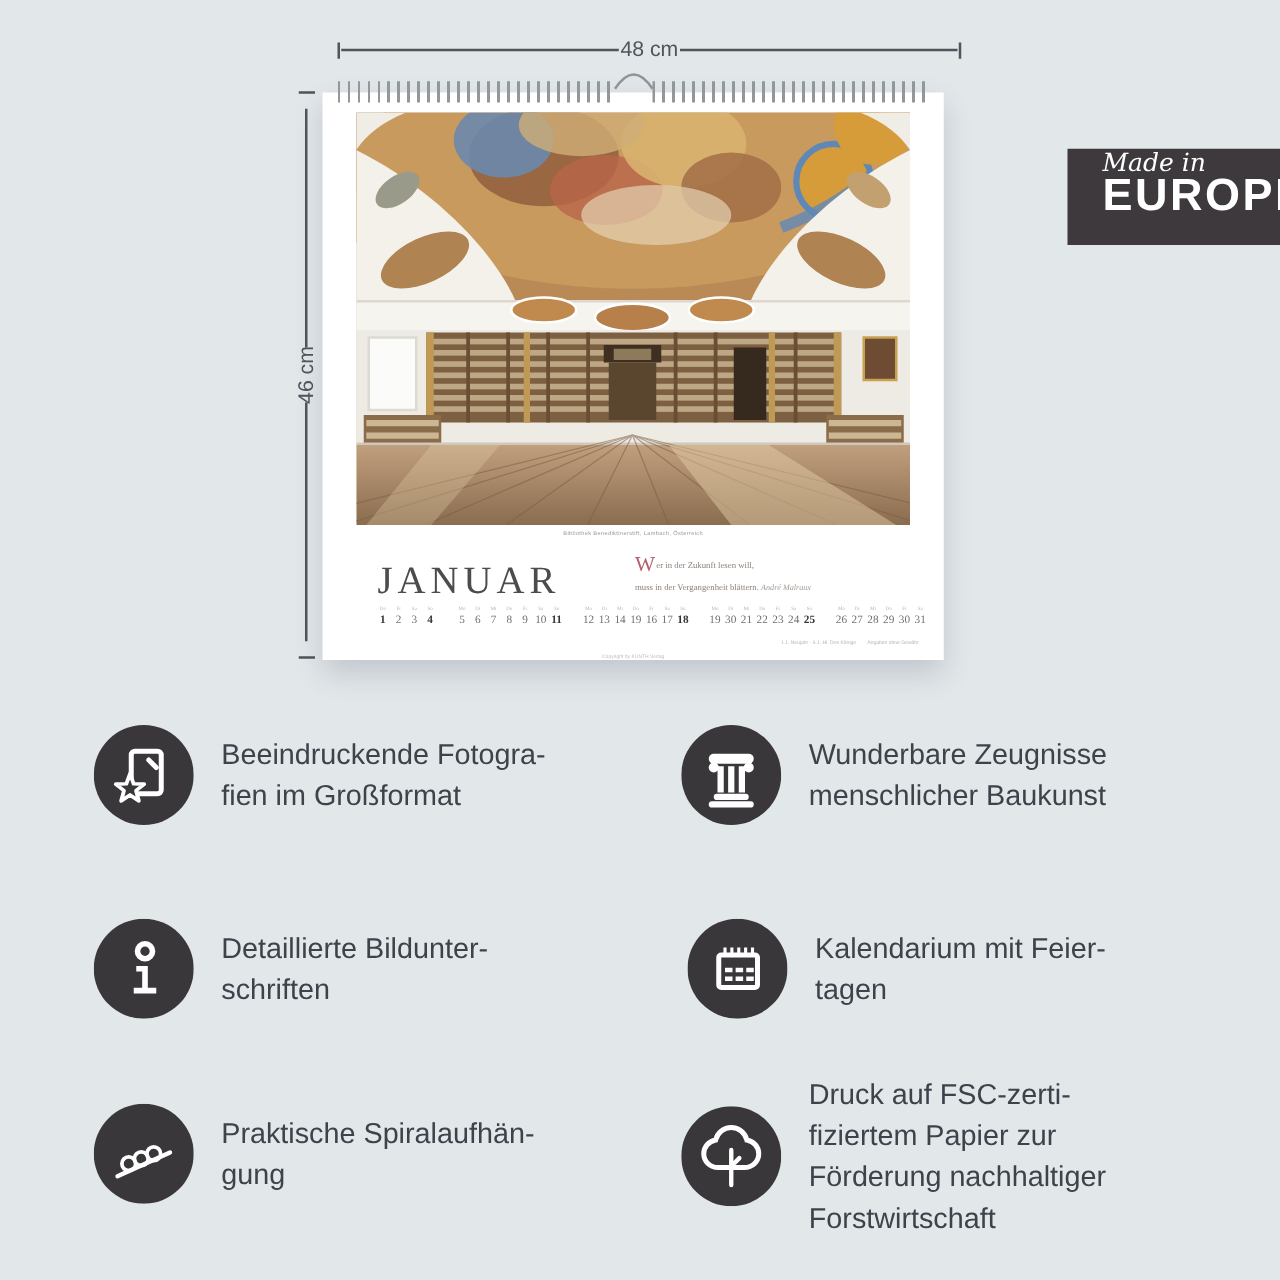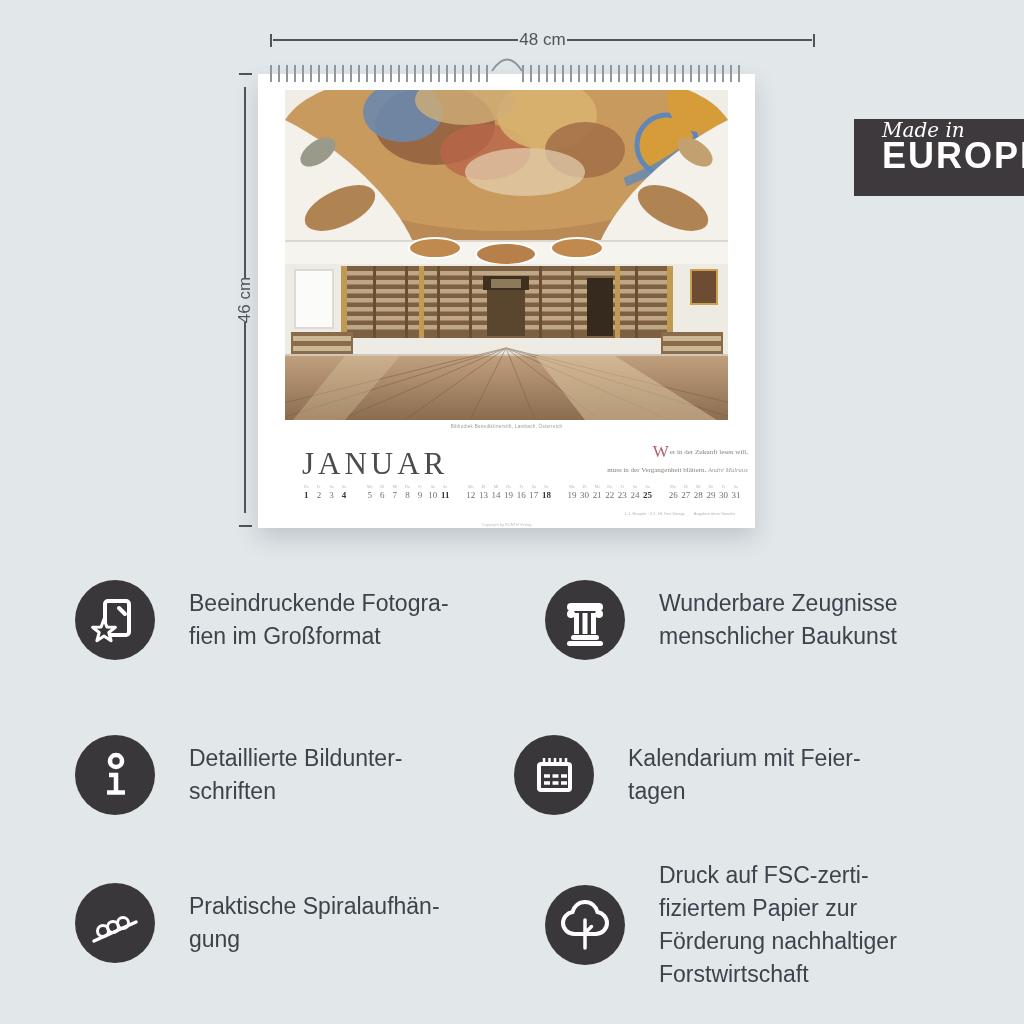--- a/index.html
+++ b/index.html
@@ -1,21 +1,21 @@
 <!DOCTYPE html>
 <html><head>
 <meta charset="utf-8">
 <style>
   html,body{margin:0;padding:0;background:#e2e7ea;}
   .stage{position:relative;width:1024px;height:1024px;background:#e2e7ea;overflow:hidden;
          font-family:"Liberation Sans",sans-serif;}
 
   
   .dim{color:#4e555b;font-size:17px;}
-  .dim-h{position:absolute;left:270px;top:30px;width:545px;display:flex;align-items:center;gap:1px;}
+  .dim-h{position:absolute;left:270px;top:30px;width:499px;display:flex;align-items:center;gap:1px;}
   .dim-h .tick{width:2px;height:13px;background:#4e555b;}
   .dim-h .line{flex:1;height:2px;background:#4e555b;}
   .dim-v{position:absolute;left:237px;top:73px;height:454px;width:16px;display:flex;
          flex-direction:column;align-items:center;gap:12px;}
   .dim-v .tick{height:2px;width:13px;background:#4e555b;}
   .dim-v .line{flex:1;width:2px;background:#4e555b;}
   .dim-v .lbl{transform:rotate(-90deg);white-space:nowrap;}
 
   
   .badge{position:absolute;left:854px;top:119px;width:142px;height:77px;background:#3d393c;
@@ -31,37 +31,37 @@
   .coil-gap{width:30px;}
   .hanger{position:absolute;left:50%;top:-18px;transform:translateX(-50%);}
 
   .photo{position:absolute;left:27px;top:16px;width:443px;height:330px;overflow:hidden;background:#e3dccf;}
   .photo svg{display:block;}
 
   .caption{position:absolute;left:0;right:0;top:350px;text-align:center;
            font-size:4.5px;color:#9a9a98;letter-spacing:.3px;}
   .month{position:absolute;left:44px;top:372px;font-family:"Liberation Serif",serif;
          font-size:31px;letter-spacing:4px;color:#4c4c4c;}
-  .quote{position:absolute;left:250px;top:364px;width:240px;text-align:right;
+  .quote{position:absolute;left:250px;top:364px;width:240px;text-align:left;
          font-family:"Liberation Serif",serif;font-size:7px;color:#8d8179;line-height:1.6;}
   .quote .initial{font-size:17px;color:#b2616b;vertical-align:-3px;margin-right:1px;}
   .quote .attr{font-style:italic;color:#a39a92;font-size:6.5px;}
 
   .days{position:absolute;left:42px;top:410px;display:flex;align-items:flex-end;}
   .day{width:12.6px;text-align:center;font-size:9px;color:#707070;font-family:"Liberation Serif",serif;}
   .day i{display:block;font-style:normal;font-size:4px;color:#b3b3b3;margin-bottom:1px;}
   .day b{font-weight:normal;}
   .day.bold b{font-weight:bold;color:#353535;}
   .day.gap{margin-left:13px;}
   .notes{position:absolute;right:20px;top:437px;display:flex;gap:9px;
          font-size:4px;color:#b5b5b5;}
   .copyright{position:absolute;left:0;right:0;top:448px;text-align:center;font-size:4px;color:#c0c0c0;}
 
   
-  .feature{position:absolute;display:flex;align-items:center;gap:34px;
+  .feature{position:absolute;display:flex;align-items:center;gap:22px;
            color:#3d434b;font-size:23px;line-height:33px;}
   .feature .txt{white-space:pre-line;}
   .icon-circle{width:80px;height:80px;flex:0 0 80px;}
 </style>
 </head>
 <body>
 
 <div class="stage">
 
   <div class="dim dim-h">
@@ -278,21 +278,21 @@
   <div class="feature" style="left:75px;top:735px;width:440px;">
     <svg class="icon-circle" viewBox="0 0 80 80">
       <circle cx="40" cy="40" r="40" fill="#3a373a"></circle>
       <circle cx="41" cy="26" r="6" fill="none" stroke="#fff" stroke-width="4.5"></circle>
       <path d="M34 40 H41 V57 M32 57.5 H50" fill="none" stroke="#fff" stroke-width="4.5"></path>
     </svg>
     <div class="txt">Detaillierte Bildunter-
 schriften</div>
   </div>
 
-  <div class="feature" style="left:514px;top:735px;width:460px;">
+  <div class="feature" style="left:550px;top:735px;width:460px;">
     <svg class="icon-circle" viewBox="0 0 80 80">
       <circle cx="40" cy="40" r="40" fill="#3a373a"></circle>
       <rect x="25" y="29" width="31" height="26" rx="2" fill="none" stroke="#fff" stroke-width="4"></rect>
       <g stroke="#fff" stroke-width="2.5">
         <line x1="30" y1="23" x2="30" y2="29"></line>
           <line x1="35.5" y1="23" x2="35.5" y2="29"></line>
         <line x1="41" y1="23" x2="41" y2="29"></line>
           <line x1="46.5" y1="23" x2="46.5" y2="29"></line>
         <line x1="52" y1="23" x2="52" y2="29"></line>
       </g>

